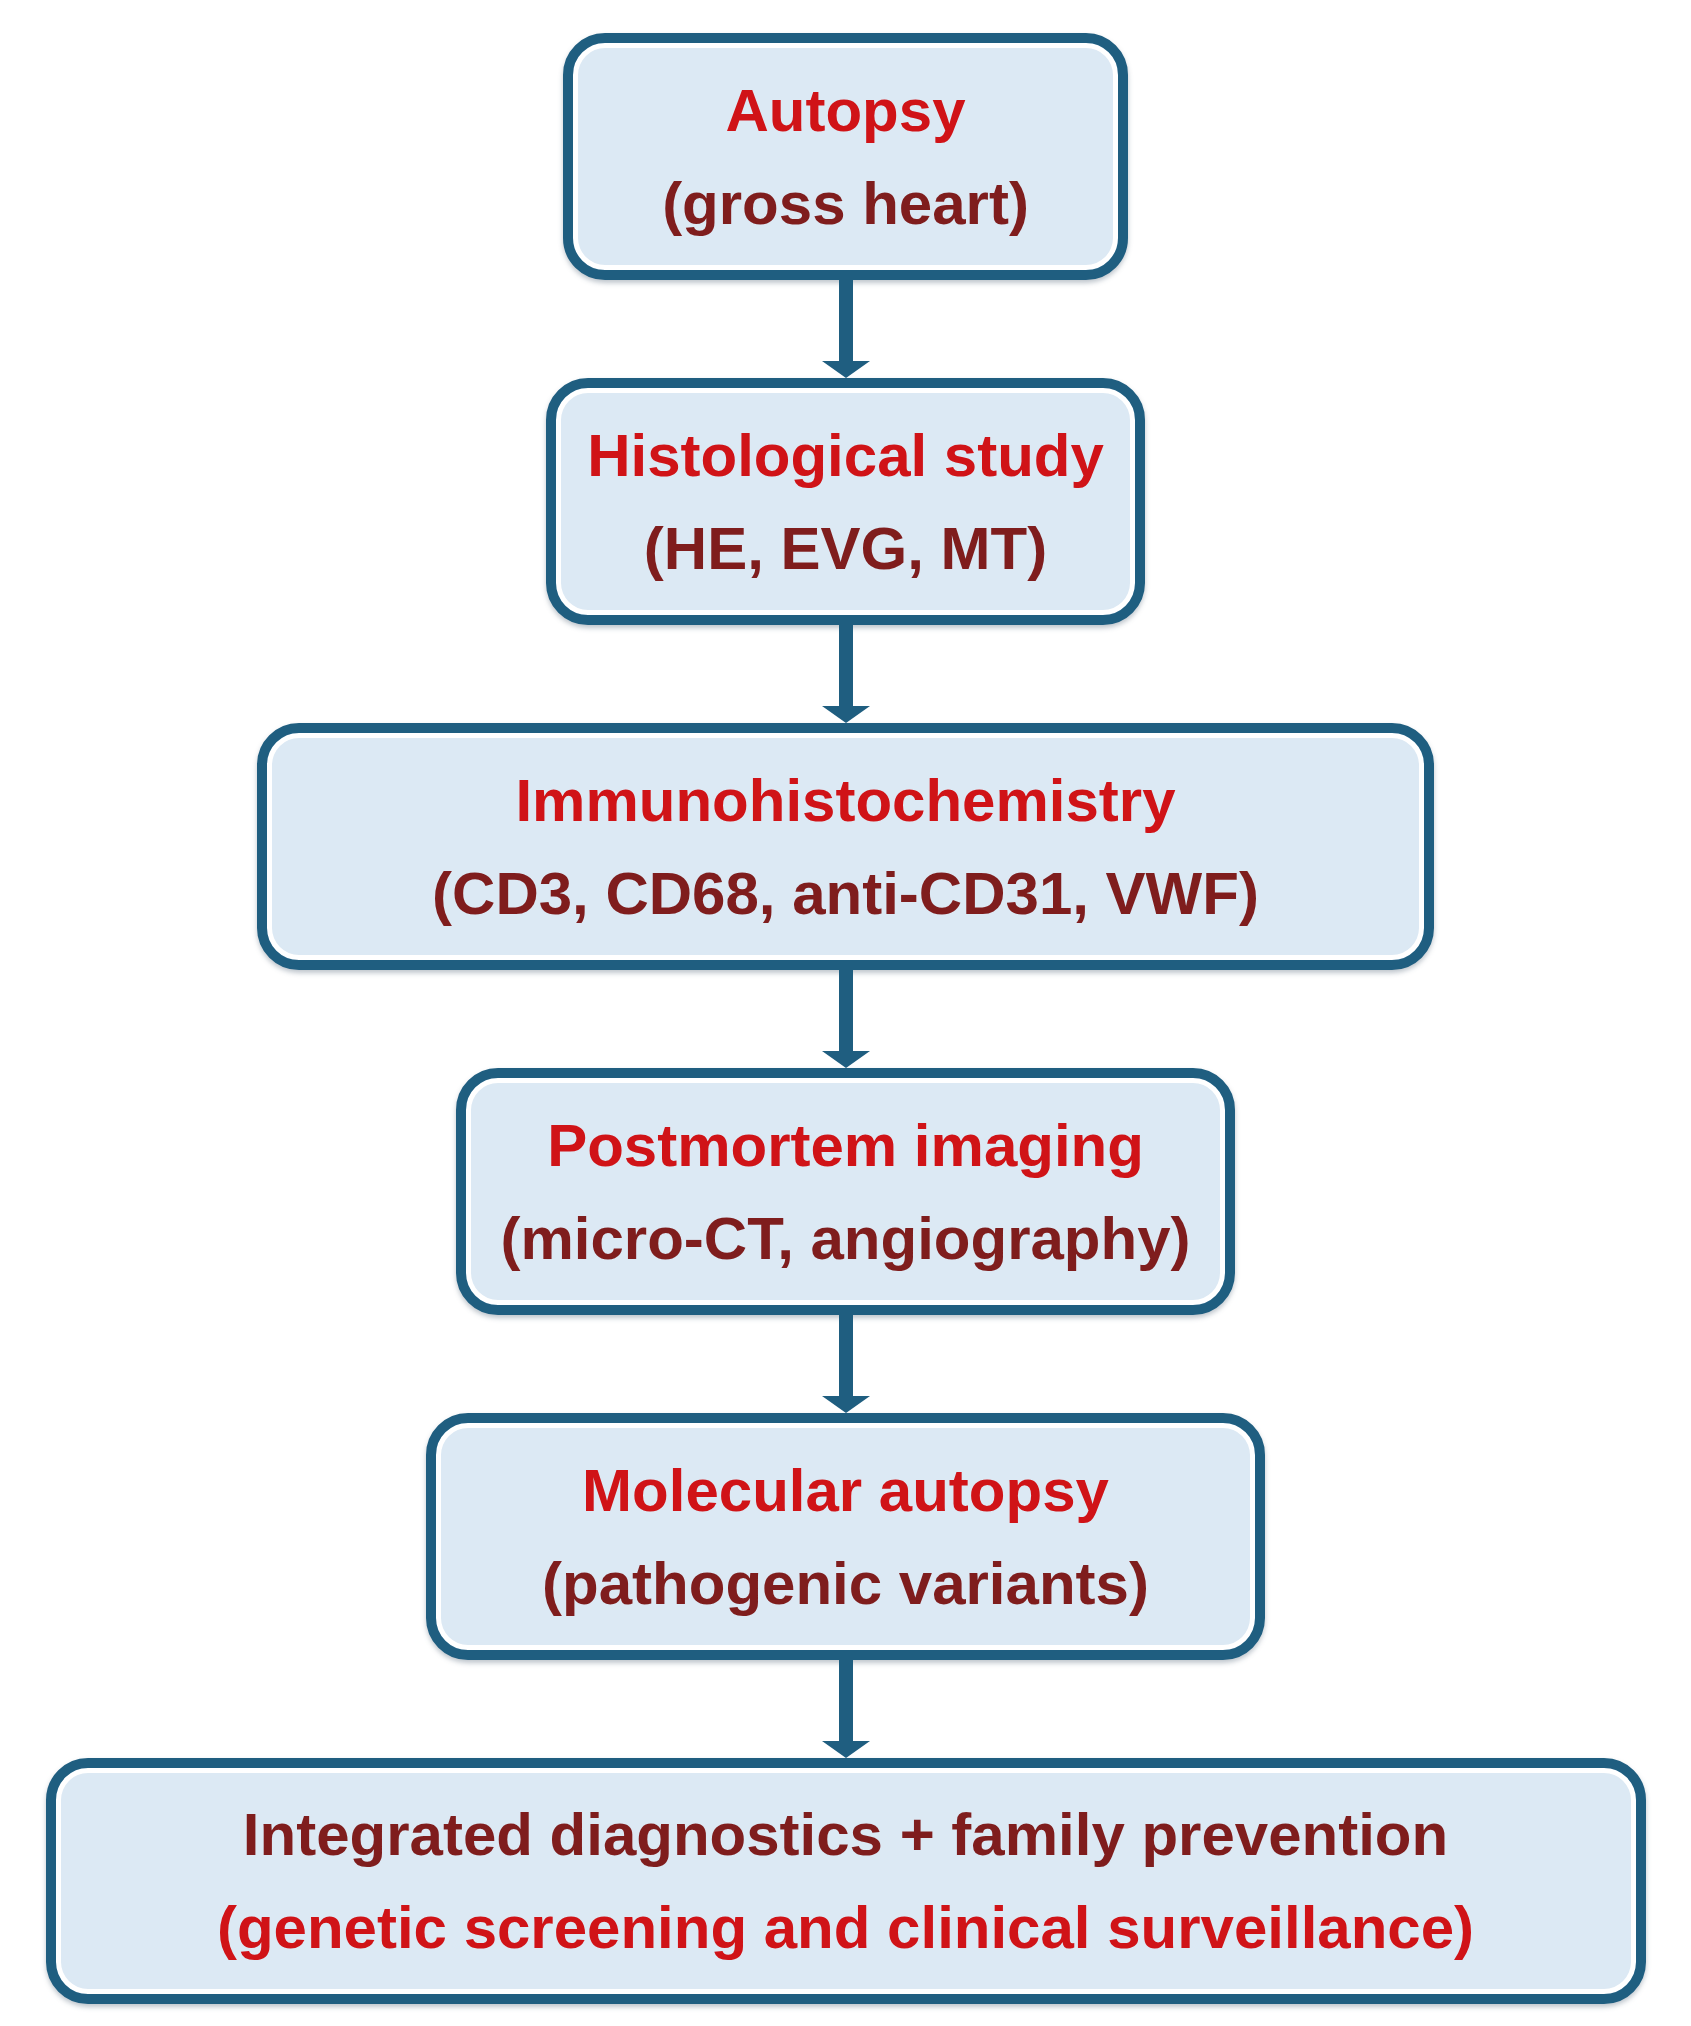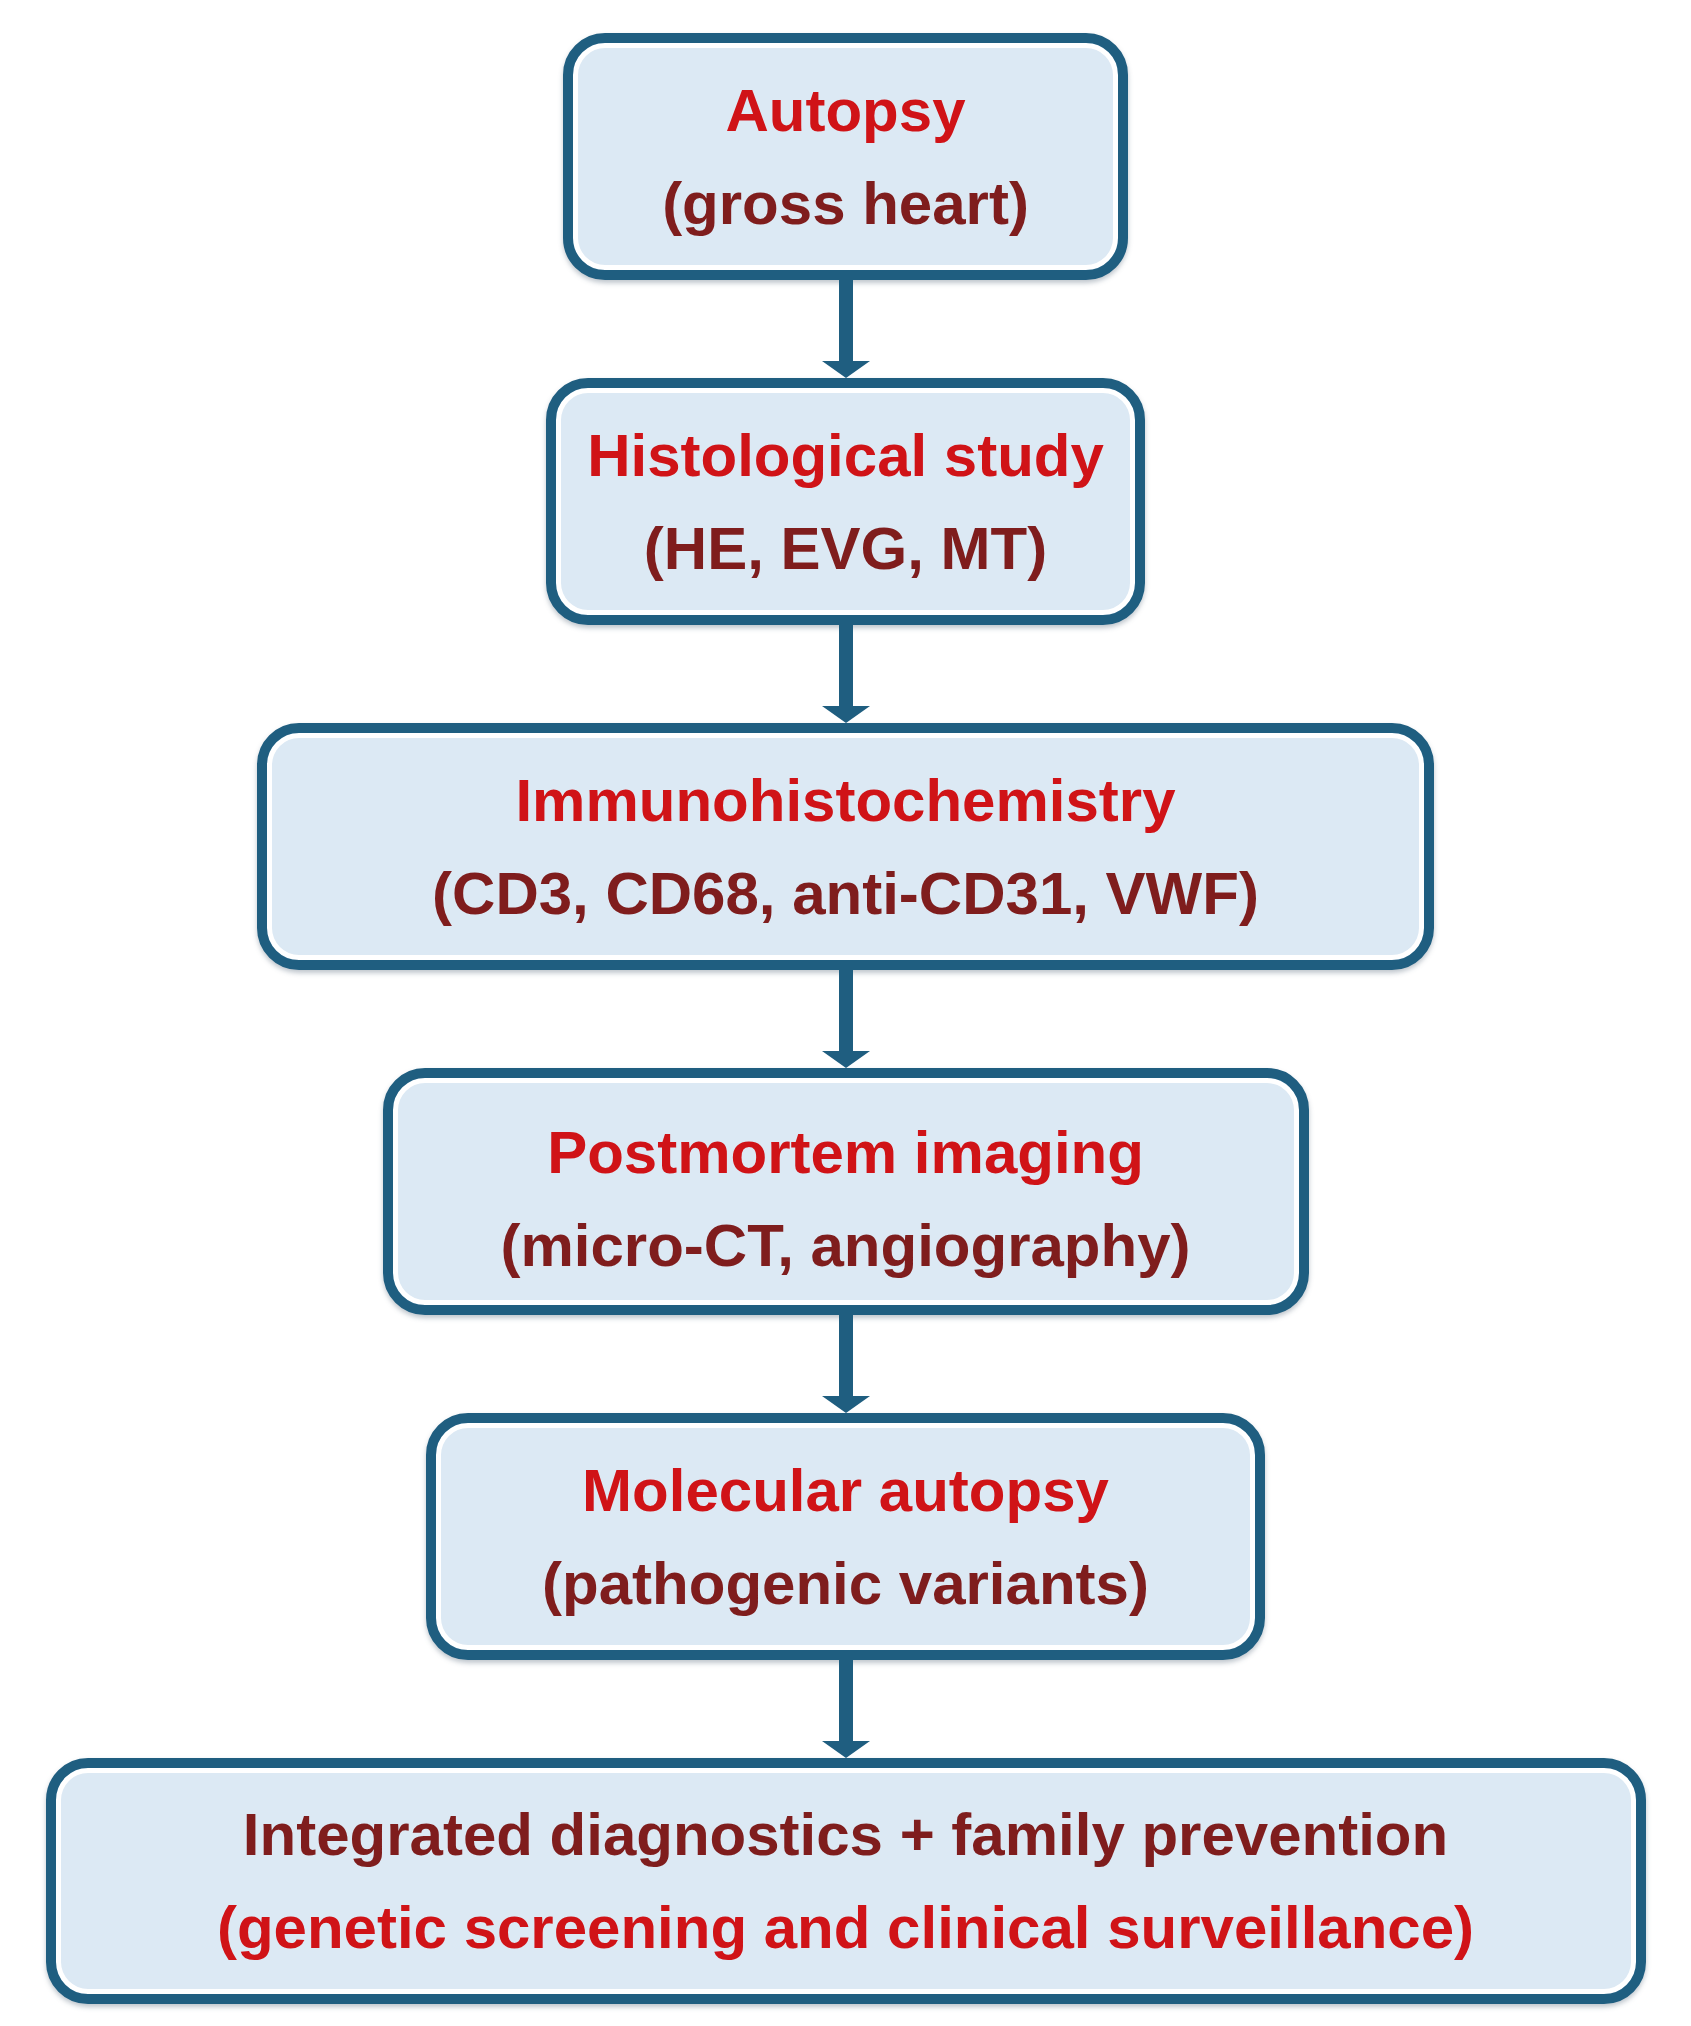--- a/index.html
+++ b/index.html
@@ -29,36 +29,36 @@
     background: #dce9f4;
     border: 10px solid #1f5e80;
     border-radius: 42px;
     box-shadow: inset 0 0 0 5px #ffffff, 0 3px 5px rgba(70,90,110,0.35);
     display: flex;
     flex-direction: column;
     justify-content: center;
     align-items: center;
     text-align: center;
     height: 247px;
-    padding: 13px 30px;
+    padding: 28px 30px;
   }
   .flow-box .line {
     font-weight: bold;
     font-size: 60px;
     line-height: 1.55;
     white-space: nowrap;
     letter-spacing: 0px;
   }
   .line-red   { color: #d01317; }
   .line-black { color: #7f1d1d; }
 
   .w1 { width: 565px;  margin-top: 33px; }
   .w2 { width: 599px; }
   .w3 { width: 1177px; }
-  .w4 { width: 926px; justify-content: flex-end; }
+  .w4 { width: 779px; }
   .w5 { width: 839px; }
   .w6 { width: 1600px; height: 246px; text-align: center; }
 
   .arrow {
     position: relative;
     width: 60px;
     height: 98px;
     flex: 0 0 auto;
   }
   .arrow .shaft {

